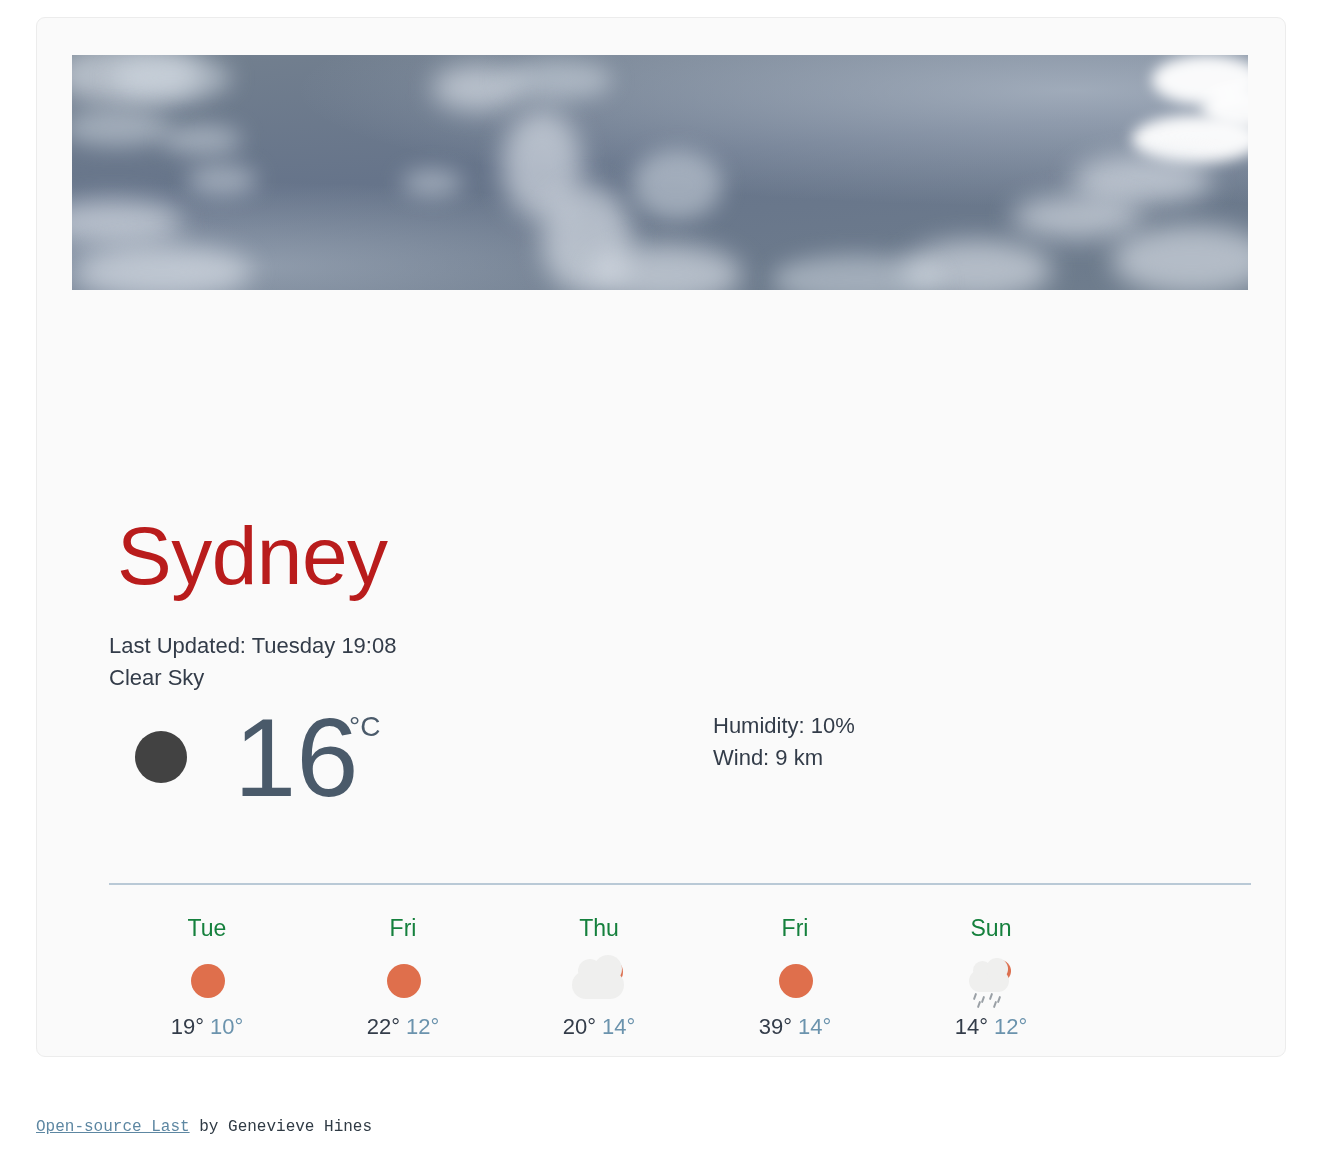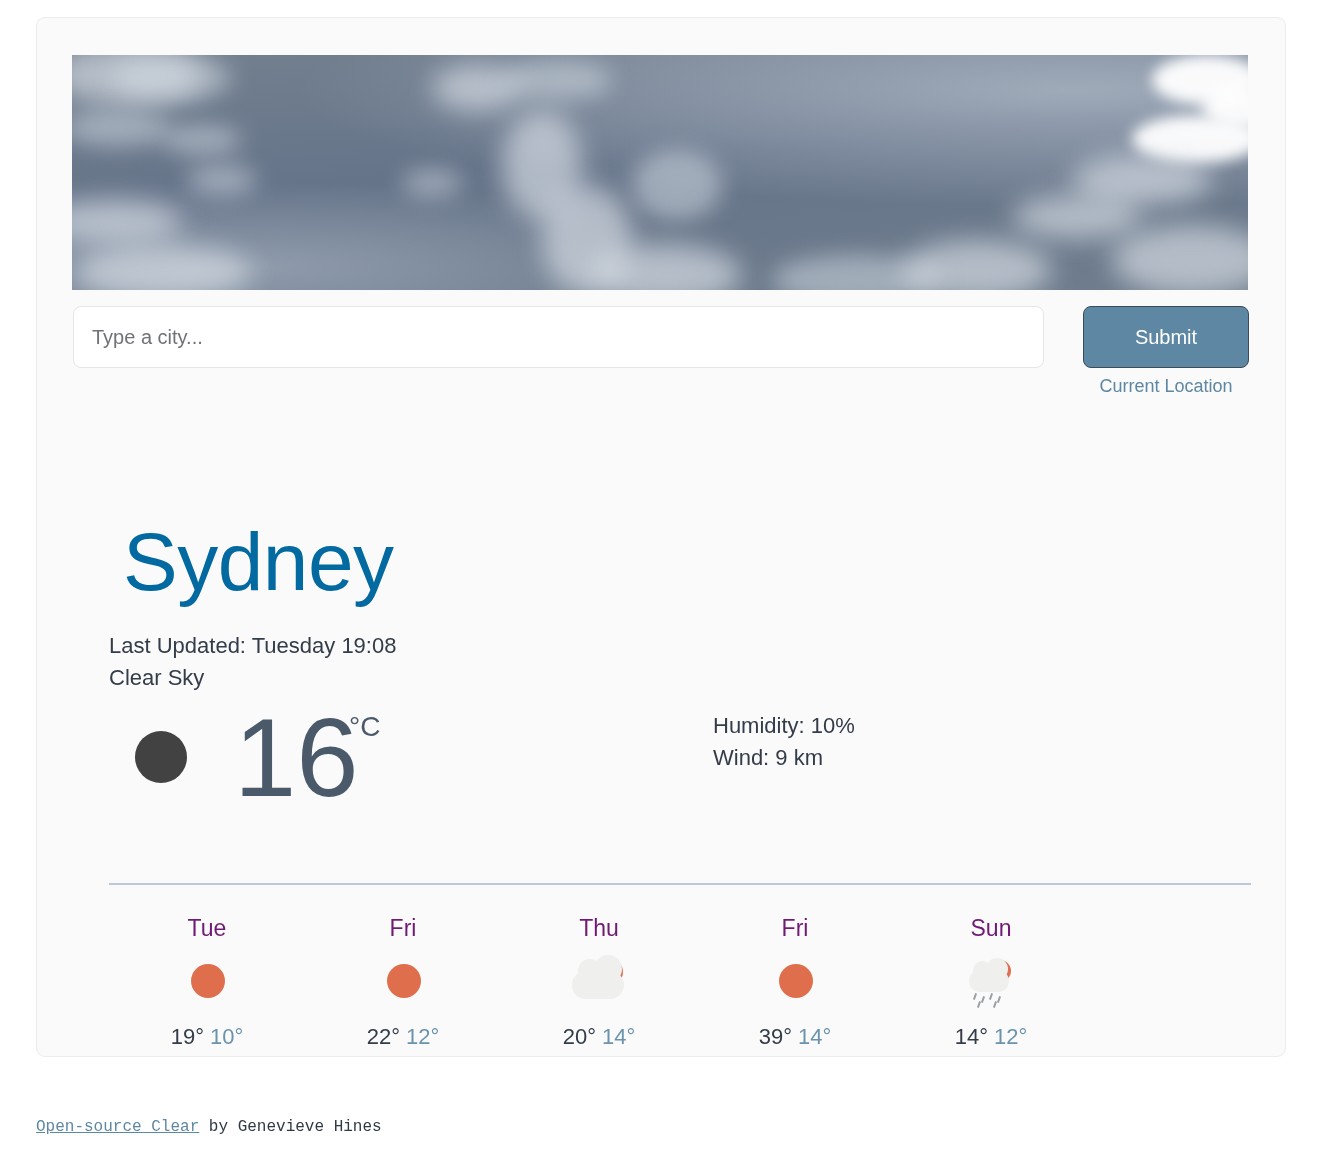--- a/index.html
+++ b/index.html
@@ -116,22 +116,22 @@
   }
 
   
   .city-name {
     position: absolute;
     left: 72px;
     top: 482px;
     font-size: 82px;
     line-height: 96px;
     font-weight: normal;
-    color: #0369a1;
-    margin: 14px;
+    color: #b91c1c;
+    margin: 8px;
     letter-spacing: -0.5px;
   }
   .meta-line {
     position: absolute;
     left: 72px;
     font-size: 22px;
     color: #333c49;
     white-space: nowrap;
   }
   .meta-updated { top: 615px; }
@@ -197,30 +197,29 @@
     top: 895px;
     width: 1176px;
     display: flex;
   }
   .fc-day {
     width: 196px;
     text-align: center;
   }
   .fc-name {
     font-size: 23px;
-    color: #701a75;
+    color: #15803d;
     line-height: 30px;
   }
   .fc-icon-wrap {
     height: 56px;
     margin-top: 14px;
     position: relative;
   }
   .fc-temps {
-    margin-top: 10px;
     font-size: 22px;
     line-height: 28px;
   }
   .fc-high { color: #333c49; }
   .fc-low { color: #6b93ad; }
 
   
   .ico { position: absolute; left: 50%; top: 0; transform: translateX(-50%); width: 70px; height: 52px; }
   .ico .sun-full {
     position: absolute;
@@ -345,25 +344,20 @@
       <div class="cloud bright" style="left:1080px; top:0px; width:110px; height:50px;"></div>
       <div class="cloud bright" style="left:1130px; top:30px; width:80px; height:44px;"></div>
       <div class="cloud bright" style="left:1060px; top:60px; width:130px; height:48px;"></div>
       <div class="cloud soft" style="left:1000px; top:100px; width:140px; height:50px;"></div>
       <div class="cloud soft" style="left:940px; top:140px; width:130px; height:44px;"></div>
       <div class="cloud soft" style="left:1040px; top:170px; width:160px; height:70px;"></div>
       <div class="cloud soft" style="left:830px; top:185px; width:150px; height:60px;"></div>
       <div class="cloud wisp" style="left:700px; top:200px; width:170px; height:50px;"></div>
     </div>
 
-    <div class="search-row">
-      <input class="city-input" type="text" placeholder="Type a city..." style="">
-      <button class="submit-btn">Submit</button>
-      <a class="current-loc" href="#">Current Location</a>
-    </div>
 
     <h1 class="city-name">Sydney</h1>
     <div class="meta-line meta-updated">Last Updated: Tuesday 19:08</div>
     <div class="meta-line meta-desc">Clear Sky</div>
 
     <div class="temp-block">
       <div class="cond-icon"></div>
       <div class="temp-value">16</div>
       <div class="temp-unit">°C</div>
     </div>
@@ -450,16 +444,16 @@
         <div class="fc-temps">
           <span class="fc-high">14°</span>
           <span class="fc-low">12°</span>
         </div>
       </div>
 
     </div>
   </div>
 
   <div class="footer">
-    <a href="#">Open-source Clear</a><span> by Genevieve Hines</span>
+    <a href="#">Open-source Last</a><span> by Genevieve Hines</span>
   </div>
 
 </div>
 
 </body></html>

